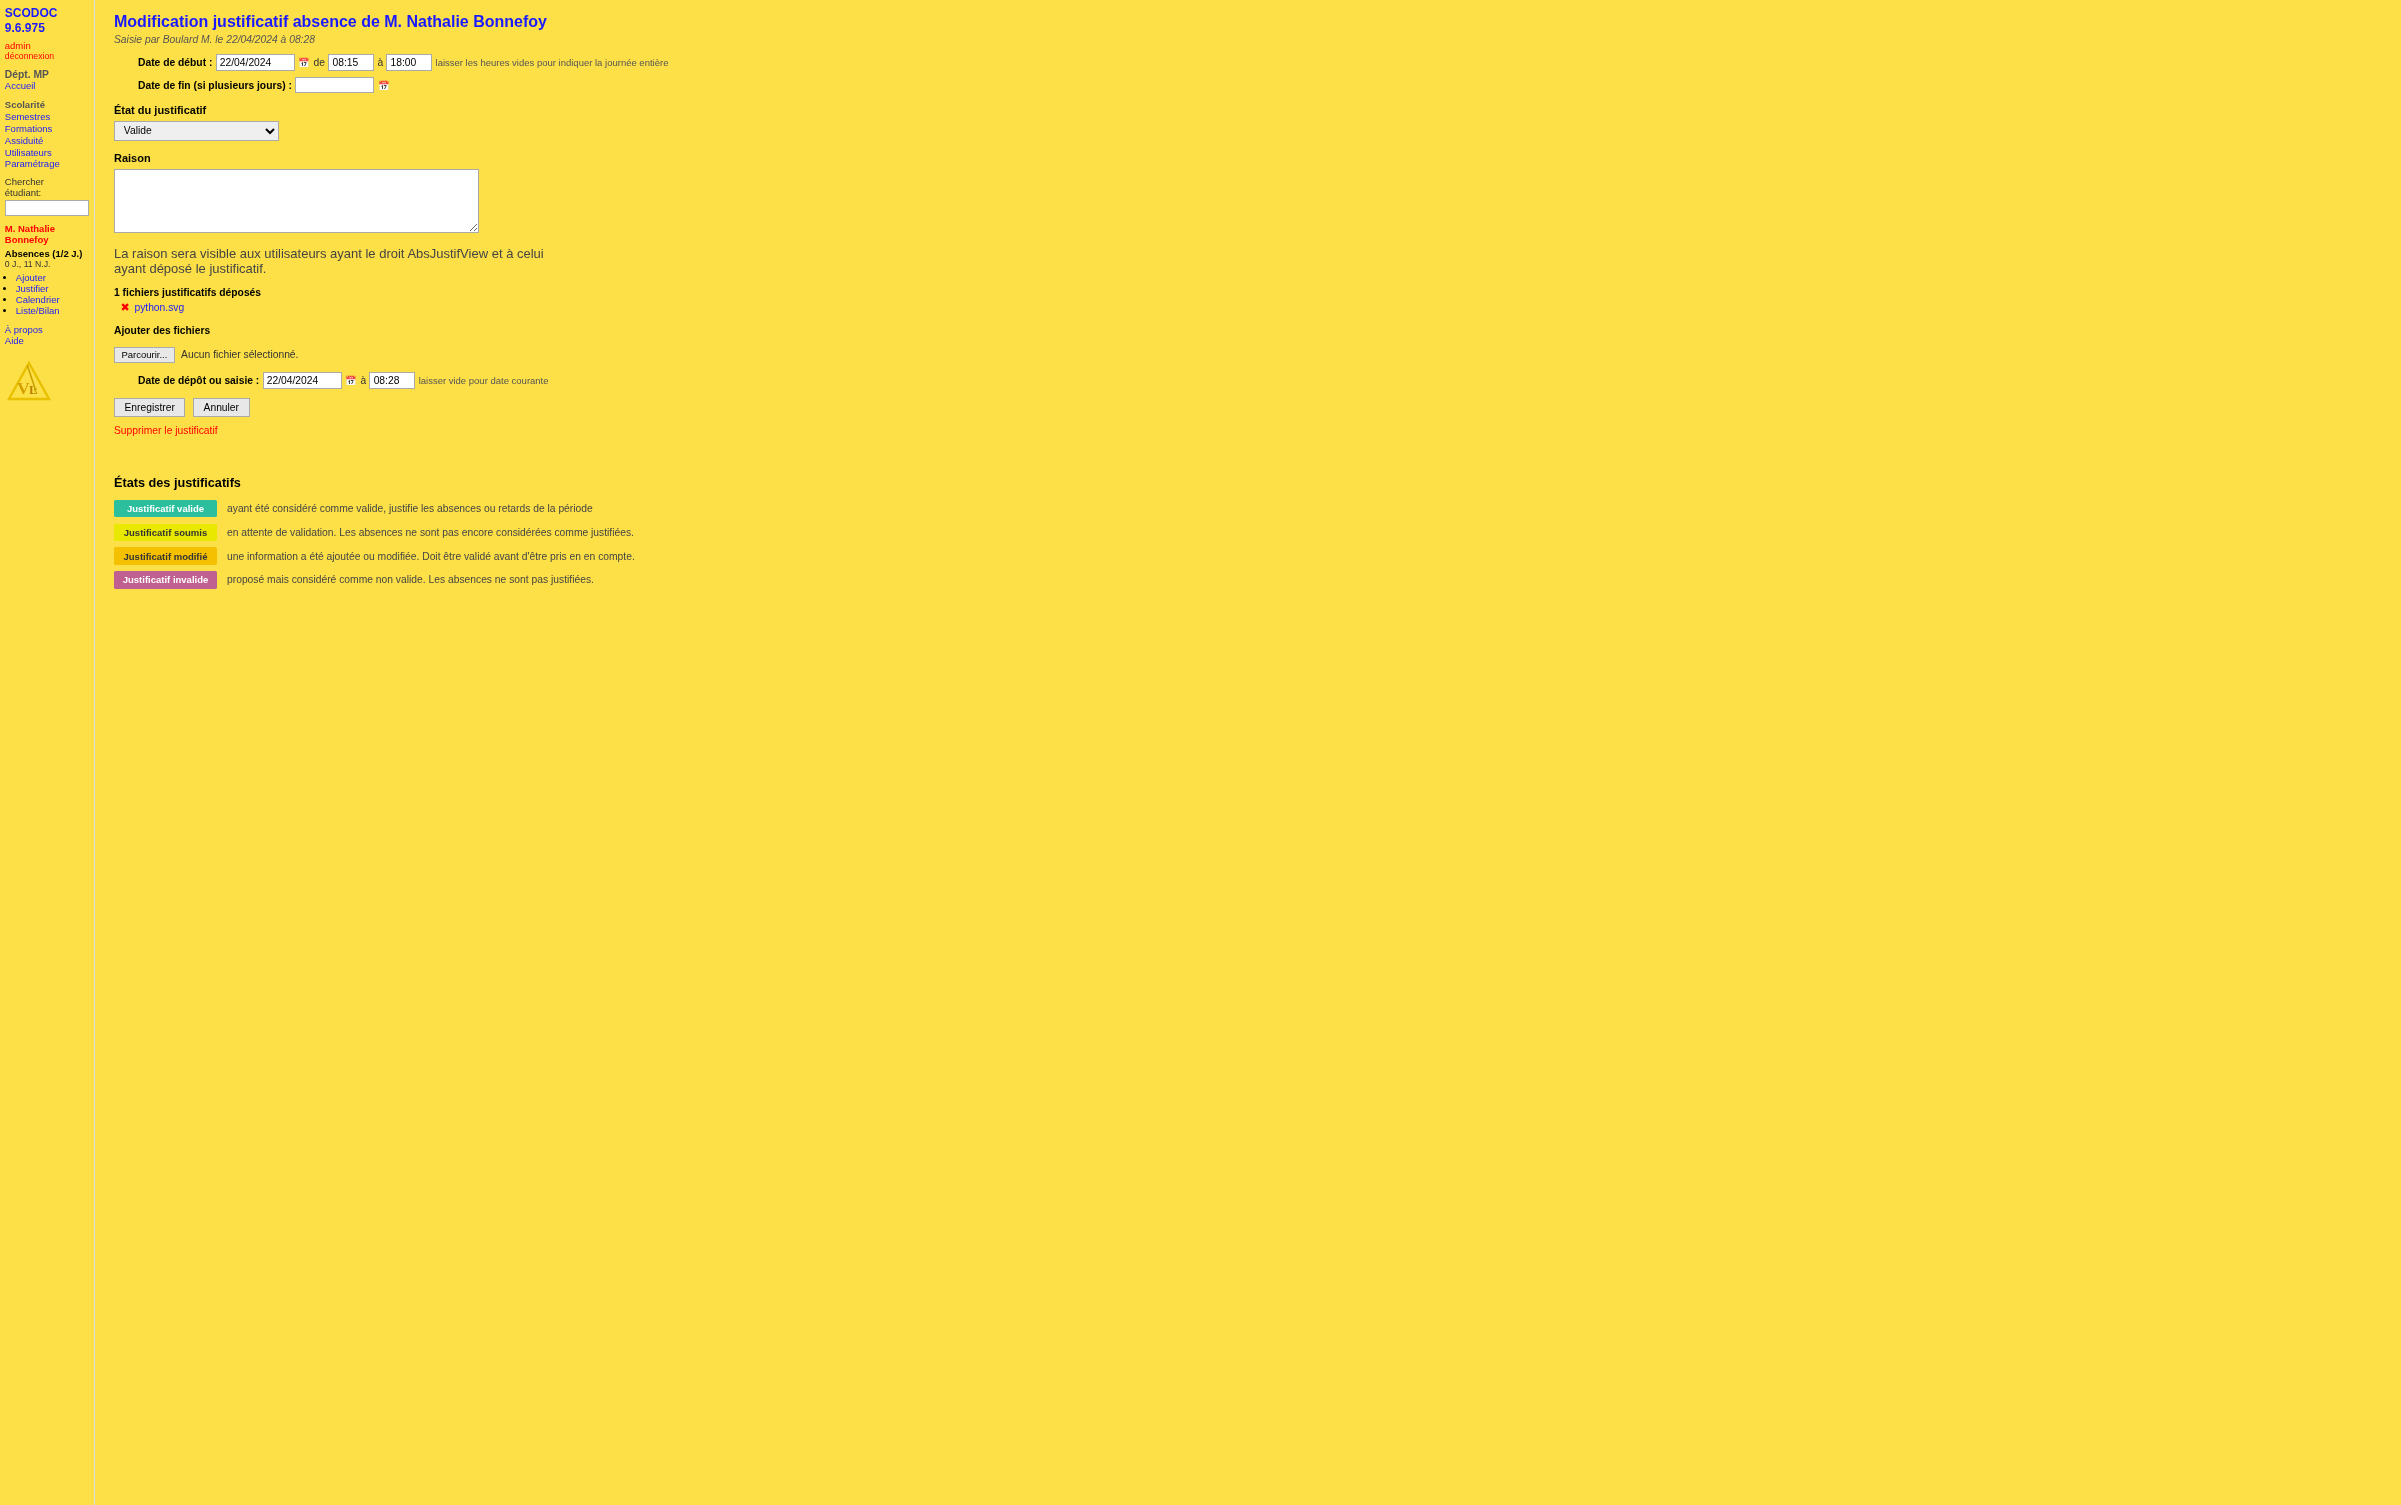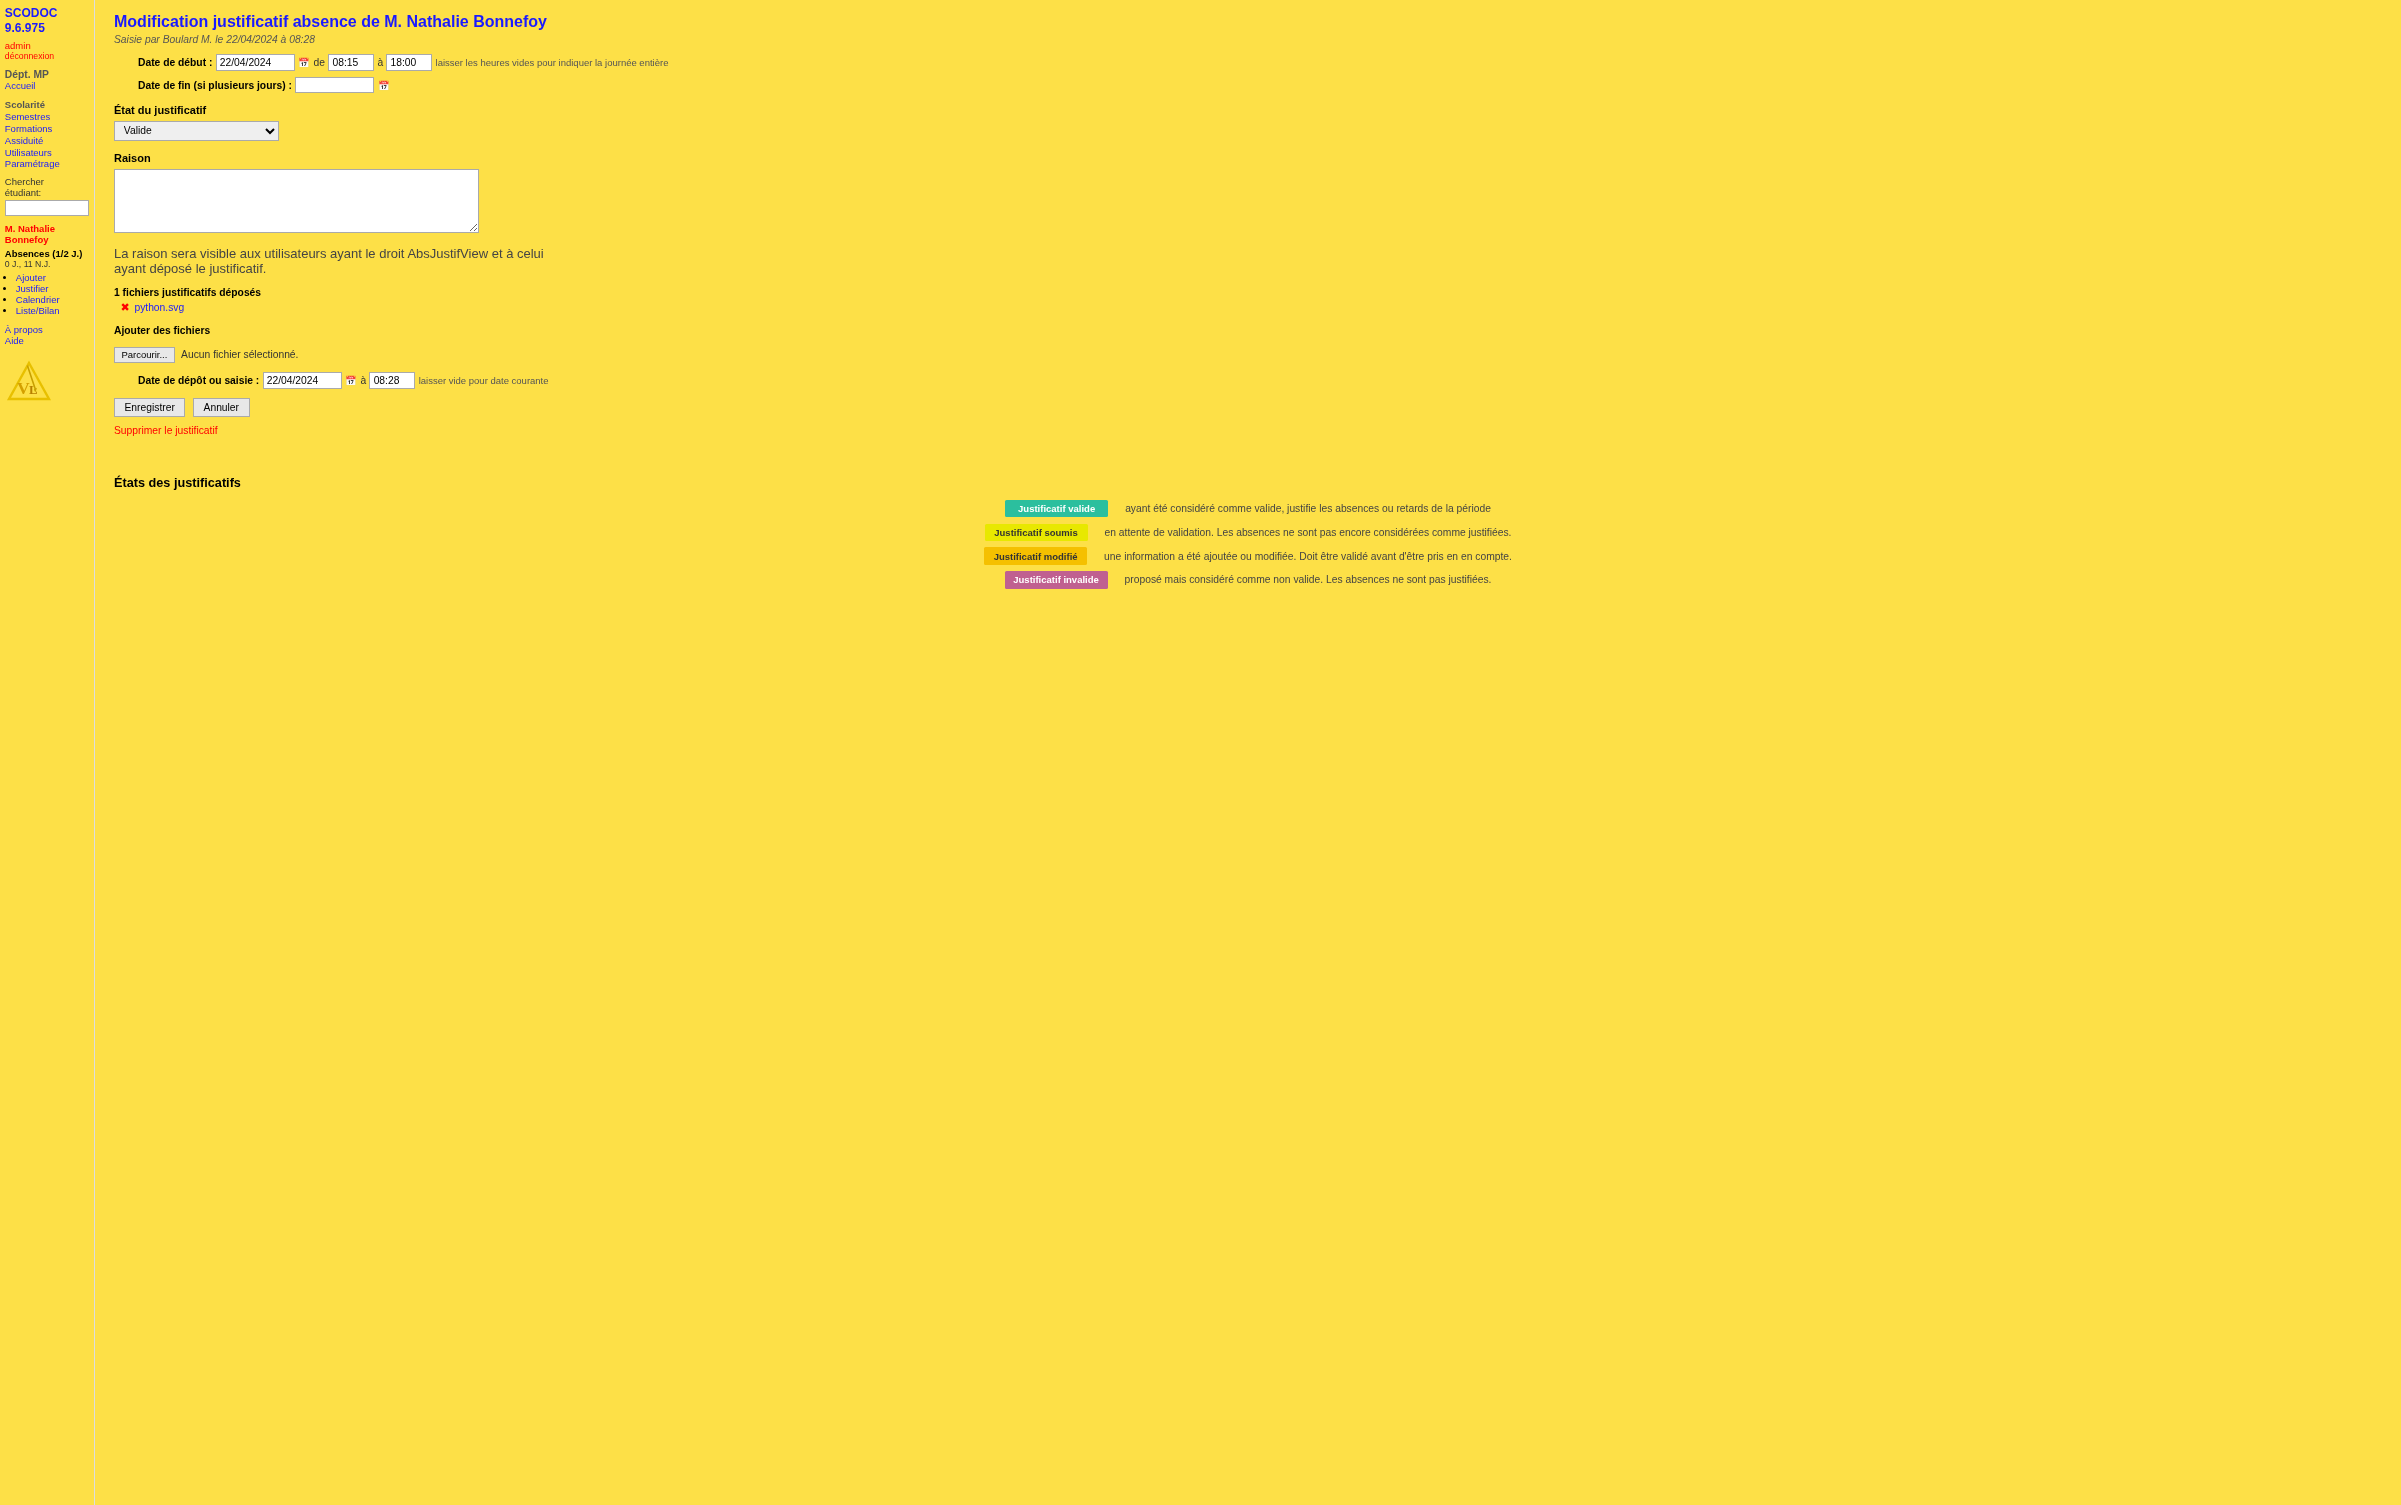--- a/index.html
+++ b/index.html
@@ -282,23 +282,22 @@
       padding-top: 8px;
     }
     .etats-title {
       font-weight: bold;
       font-size: 12.7px;
       margin-bottom: 9.5px;
     }
     .etat-row {
       display: flex;
       align-items: center;
-      gap: 17px;
+      gap: 10px;
       margin-bottom: 6.4px;
-      justify-content: center;
     }
     .etat-badge {
       display: inline-block;
       padding: 3.2px 8px;
       font-size: 9.5px;
       font-weight: bold;
       color: #fff;
       border-radius: 1.6px;
       min-width: 103px;
       text-align: center;

